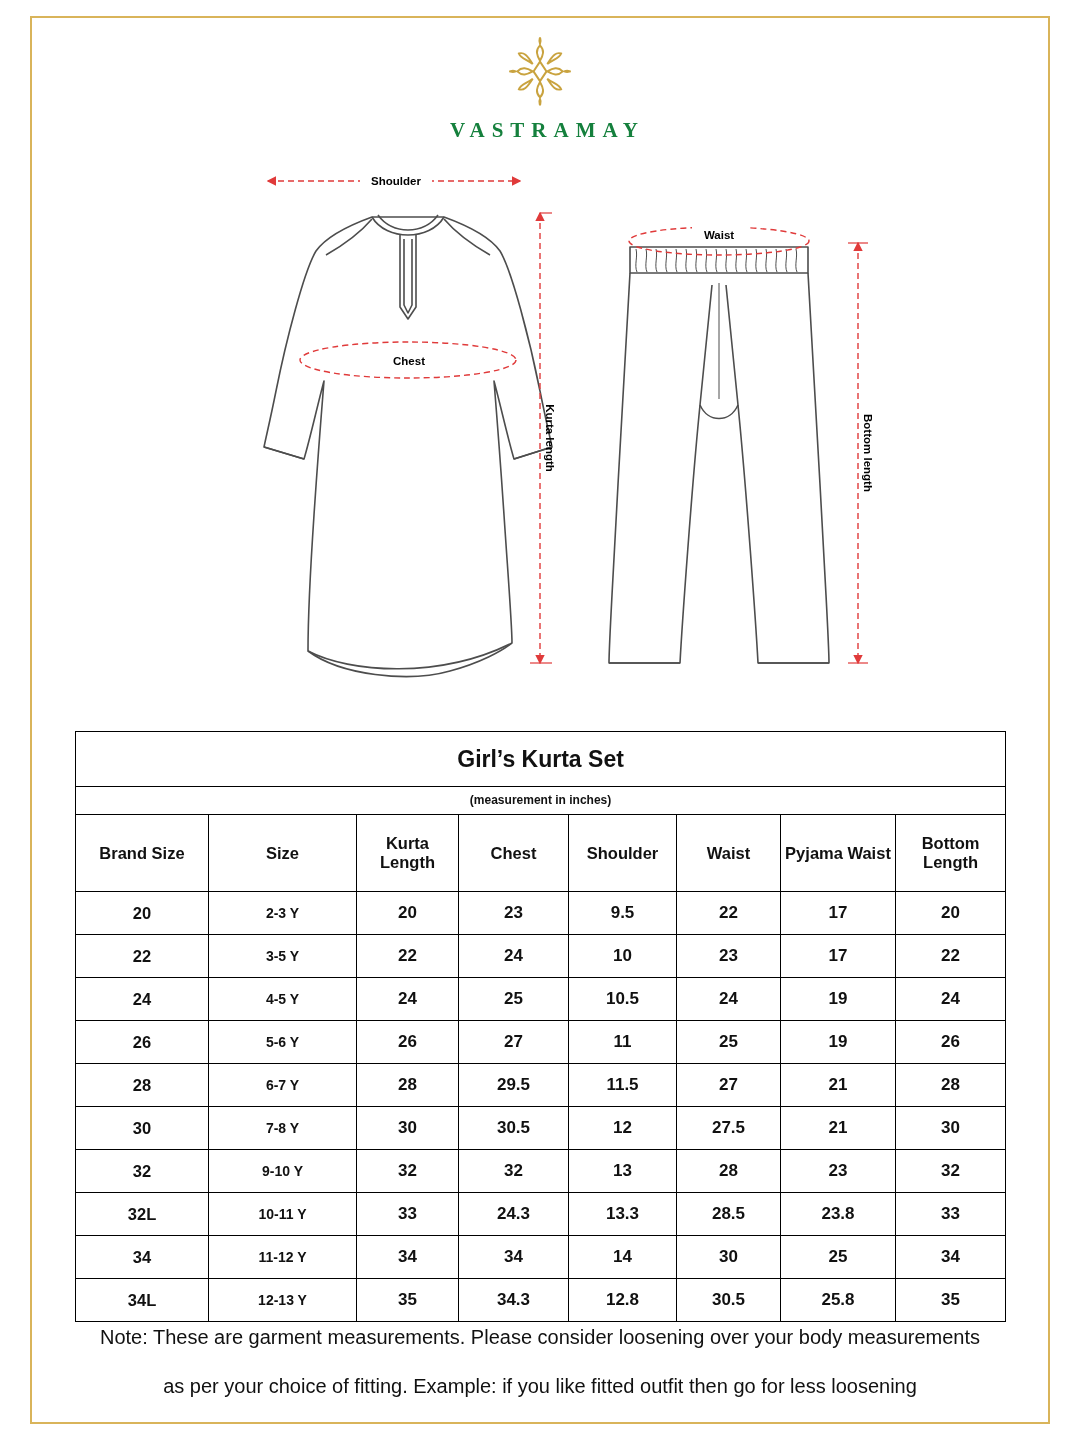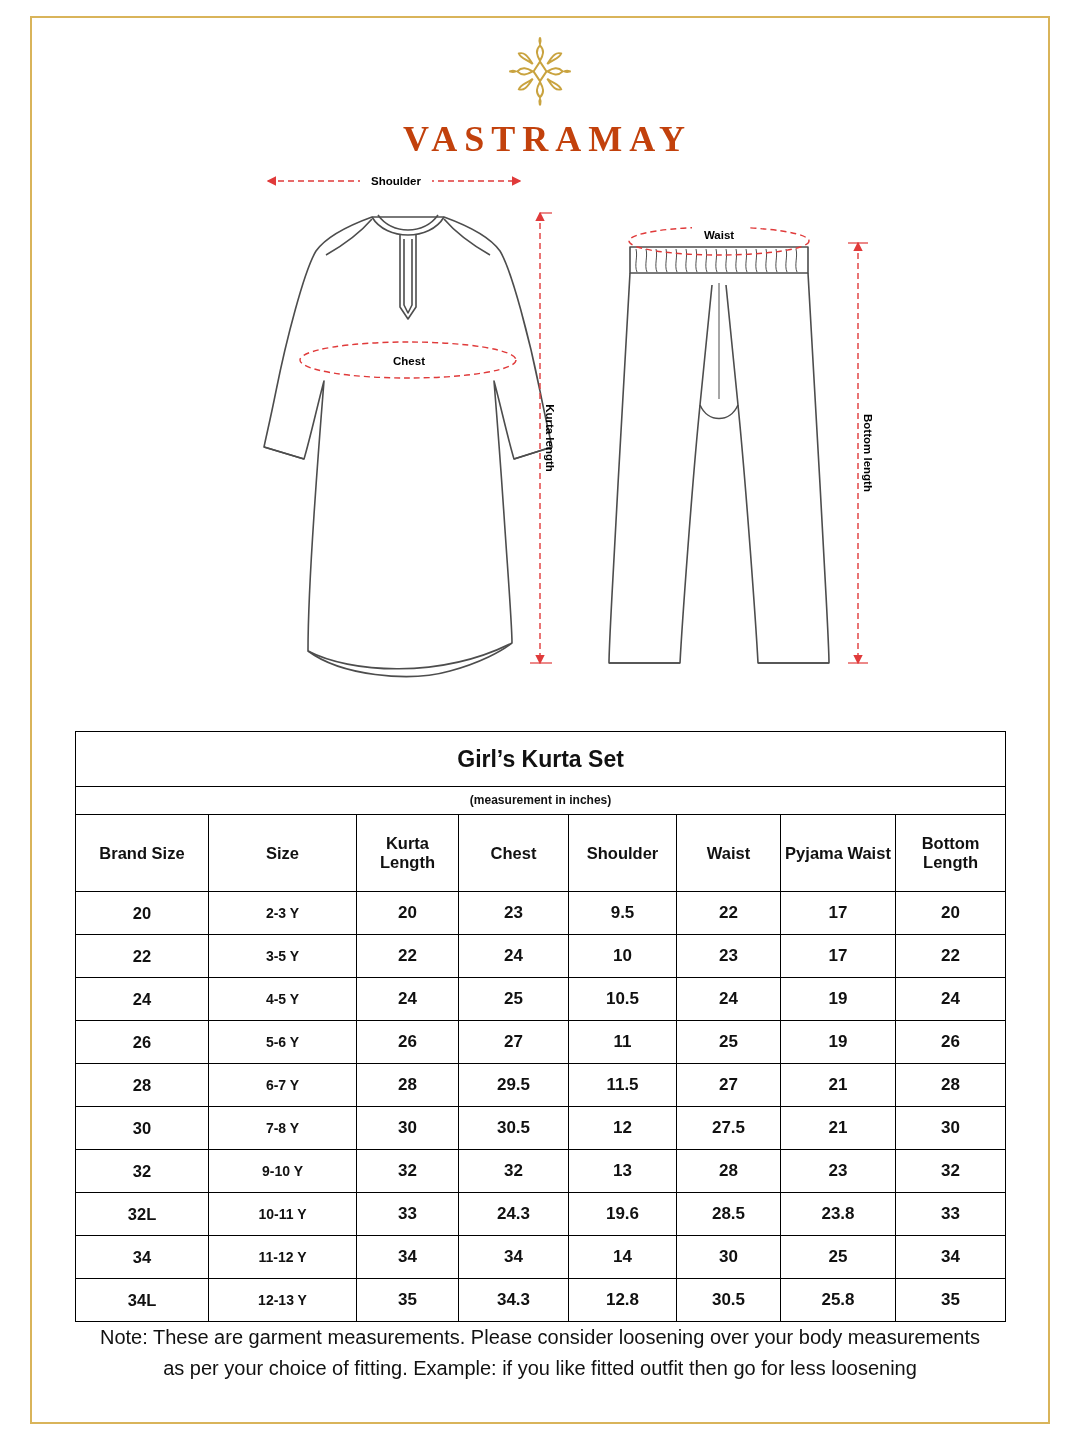--- a/index.html
+++ b/index.html
@@ -39,23 +39,23 @@
     width: 1080px;
     text-align: center;
   }
   .brand-mark {
     width: 86px;
     height: 78px;
     margin: 0 auto;
   }
   .brand-name {
     margin-top: 6px;
-    font-size: 36px;
+    font-size: 21px;
     letter-spacing: 7px;
-    color: #c2410c;
+    color: #15803d;
     font-family: "Liberation Serif", serif;
     font-weight: bold;
     margin-left: 15px;
   }
   
   .illustration {
     position: absolute;
     left: 200px;
     top: 155px;
     width: 680px;
@@ -118,21 +118,21 @@
   .note {
     position: absolute;
     left: 50px;
     top: 1322px;
     width: 980px;
     text-align: center;
     font-size: 20px;
     line-height: 1.55;
     color: #111;
   }
-  .note .line2 { display: block; }
+  .note .line2 { display: block; margin-top: 18px; }
   .lbl {
     font-family: "Liberation Sans", sans-serif;
     font-size: 11.5px;
     font-weight: bold;
     fill: #000;
   }
   .lbl-v {
     font-family: "Liberation Sans", sans-serif;
     font-size: 11.5px;
     font-weight: bold;
@@ -398,21 +398,21 @@
           <td>13</td>
           <td>28</td>
           <td>23</td>
           <td>32</td>
         </tr>
         <tr>
           <td class="brand-col">32L</td>
           <td class="size-col">10-11 Y</td>
           <td>33</td>
           <td>24.3</td>
-          <td>19.6</td>
+          <td>13.3</td>
           <td>28.5</td>
           <td>23.8</td>
           <td>33</td>
         </tr>
         <tr>
           <td class="brand-col">34</td>
           <td class="size-col">11-12 Y</td>
           <td>34</td>
           <td>34</td>
           <td>14</td>

